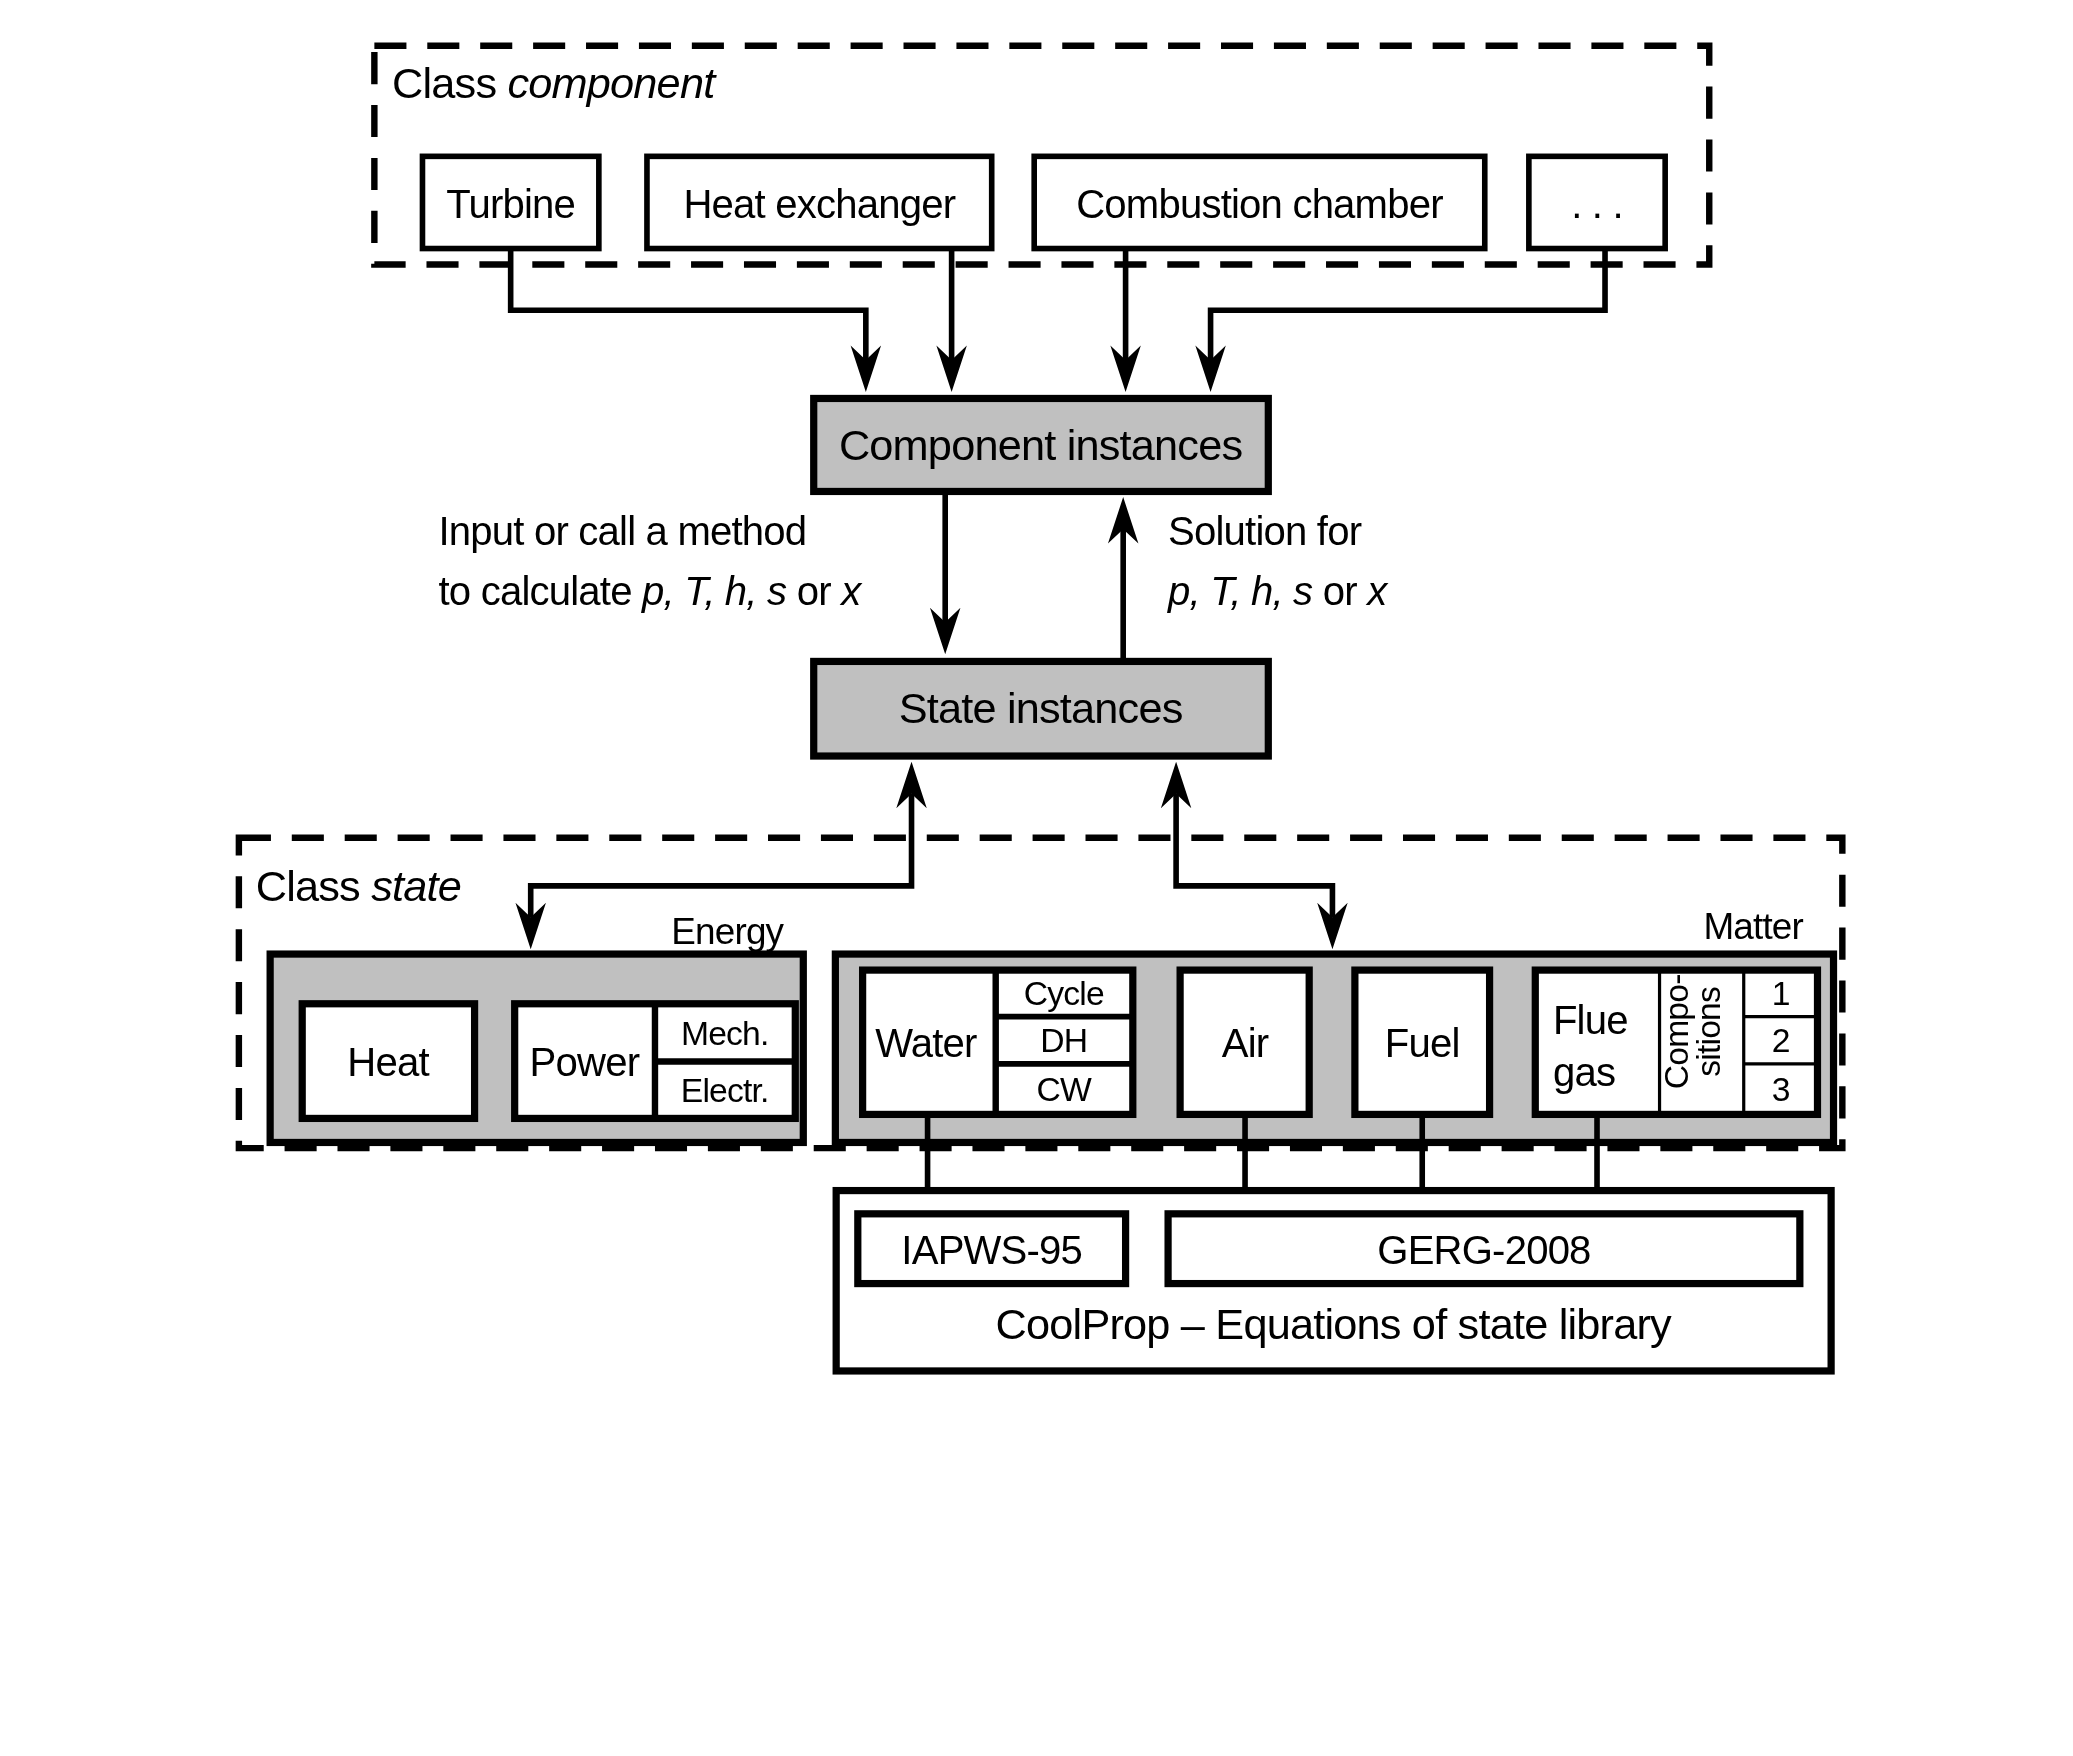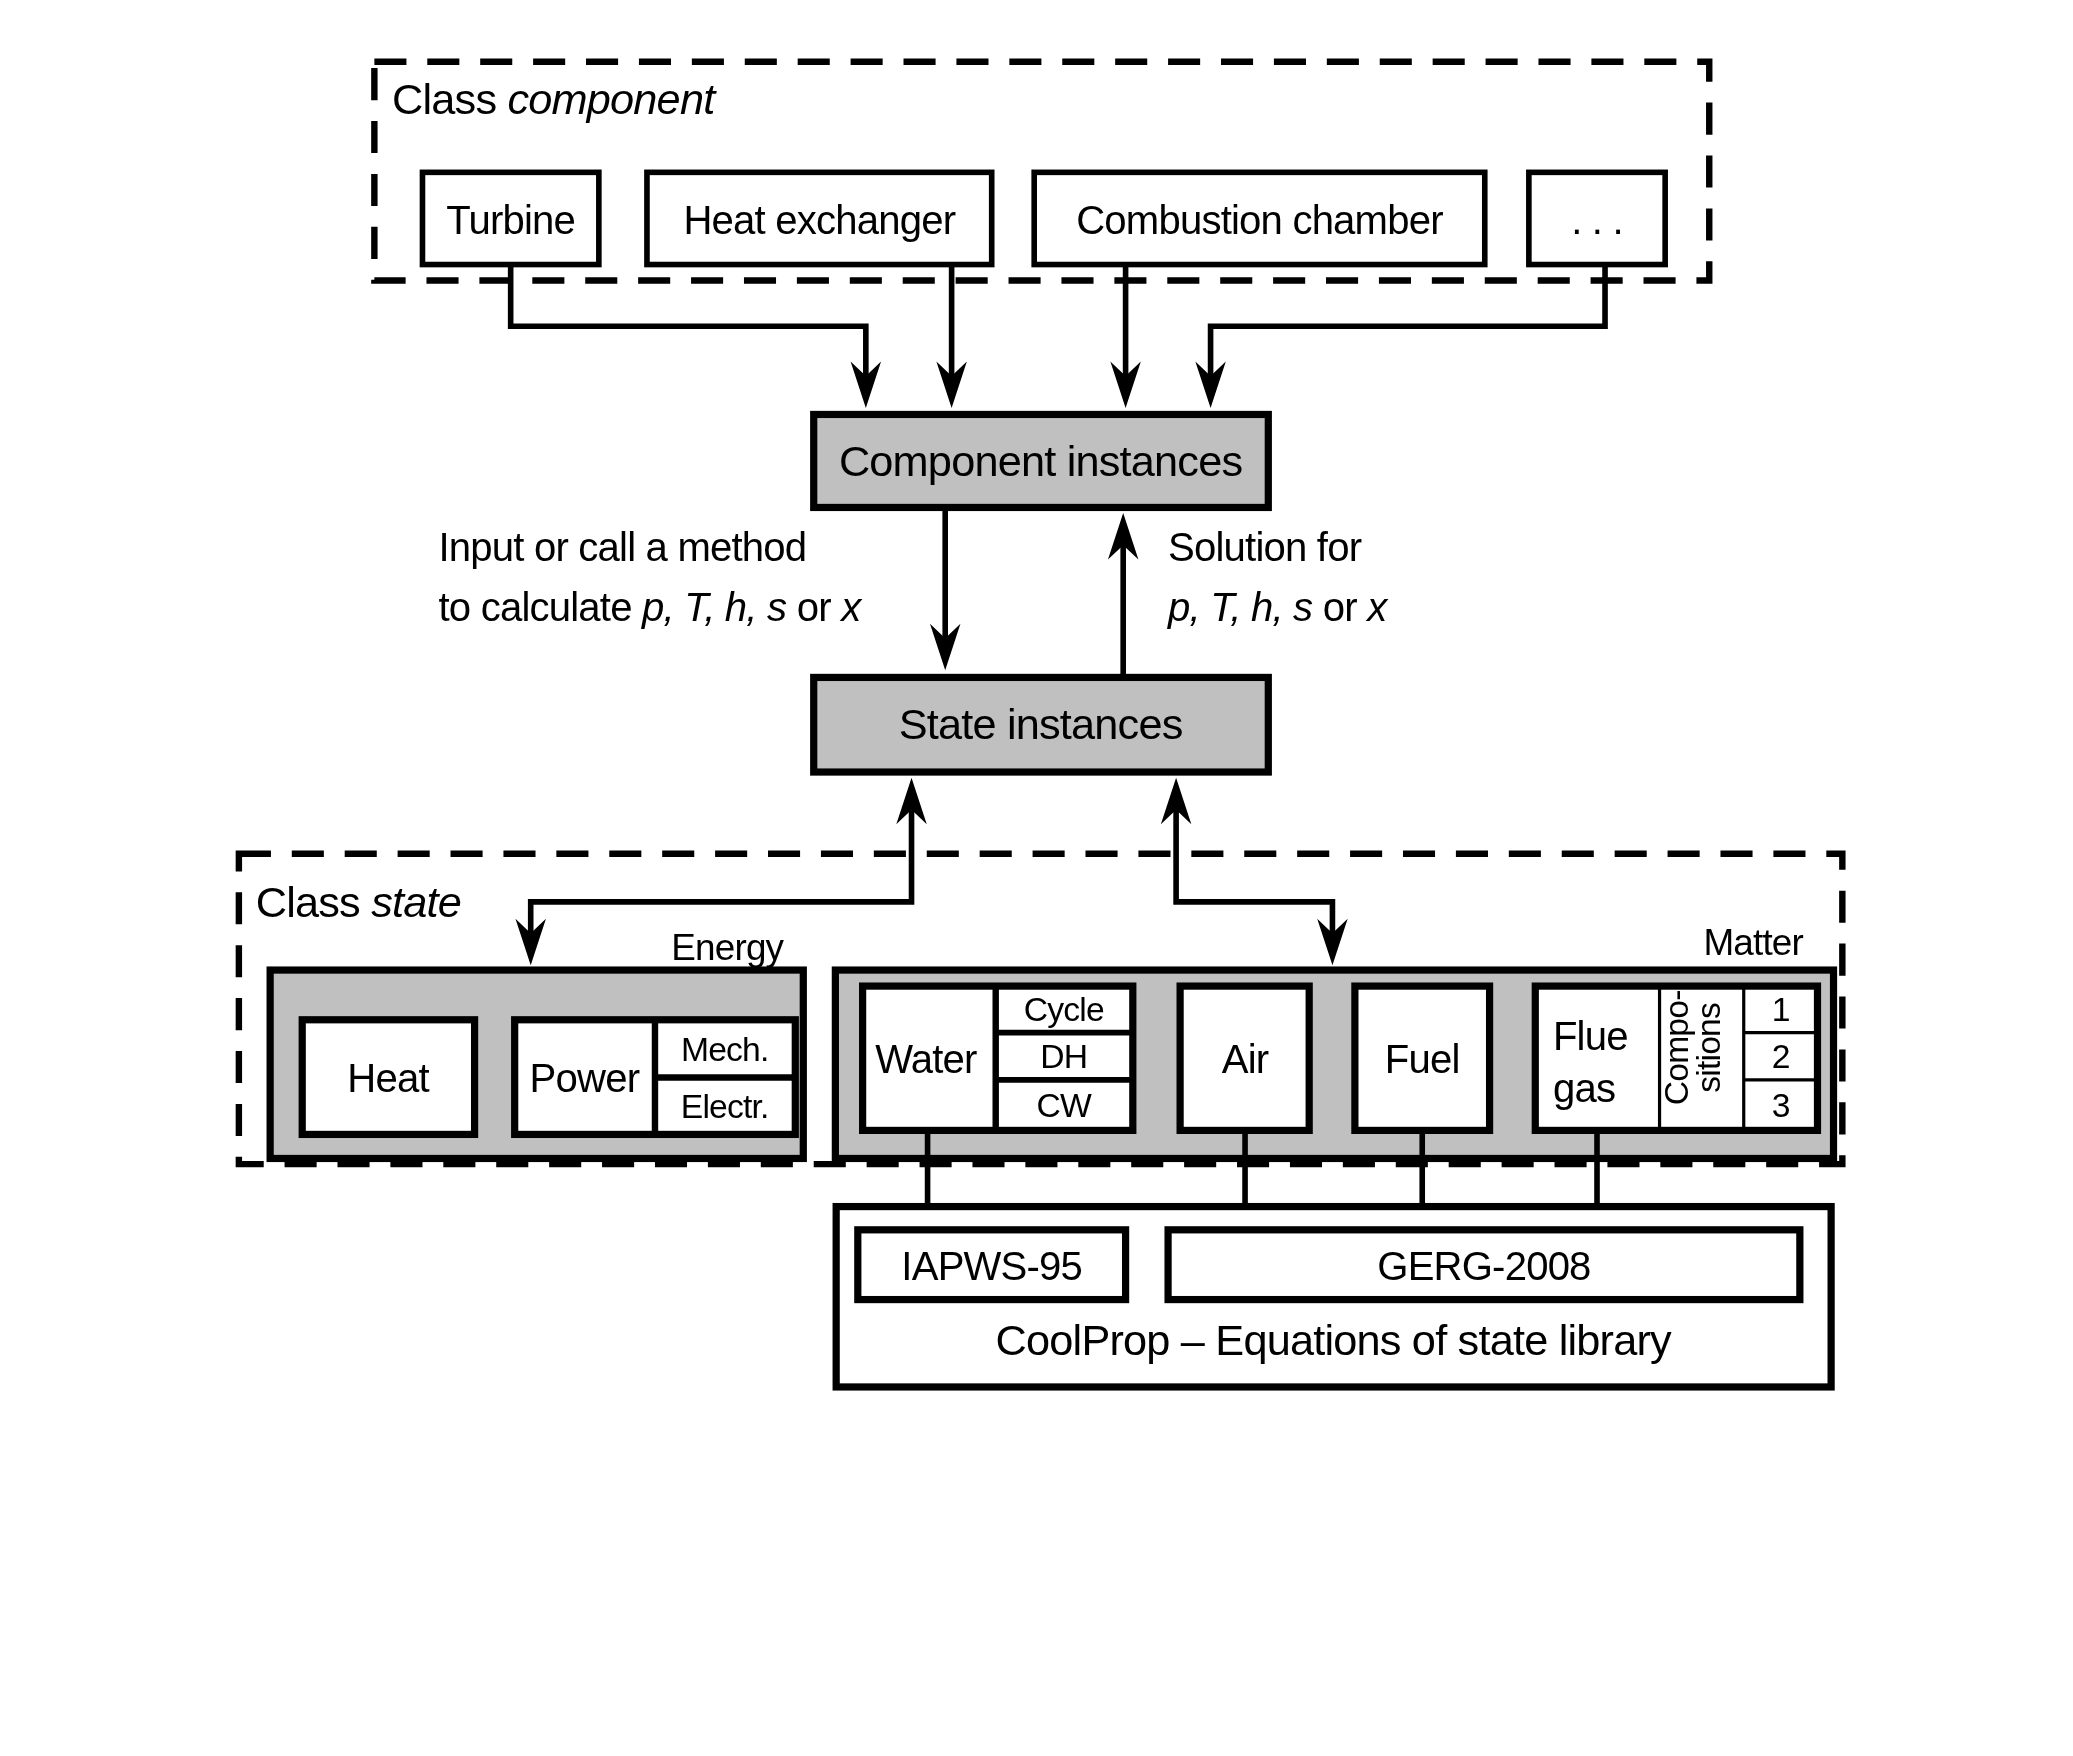--- a/index.html
+++ b/index.html
@@ -1,16 +1,16 @@
 <!DOCTYPE html>
 <html><head>
 <meta charset="utf-8">
 <style>
   html,body{margin:0;padding:0;background:#ffffff;}
-  .stage{width:1662px;max-width:100%;margin:16px auto;}
+  .stage{width:1662px;max-width:100%;margin:0 auto;}
   svg{display:block;width:100%;height:auto;background:#ffffff;}
   text{font-family:"Liberation Sans","DejaVu Sans",sans-serif;fill:#000;letter-spacing:-1px;}
   .t54{font-size:54px;}
   .t50{font-size:50px;}
   .t46{font-size:46px;}
   .t42{font-size:42px;}
   .it{font-style:italic;}
   .mid{text-anchor:middle;}
   .end{text-anchor:end;}
   .box{fill:#ffffff;stroke:#000000;stroke-width:7;}

